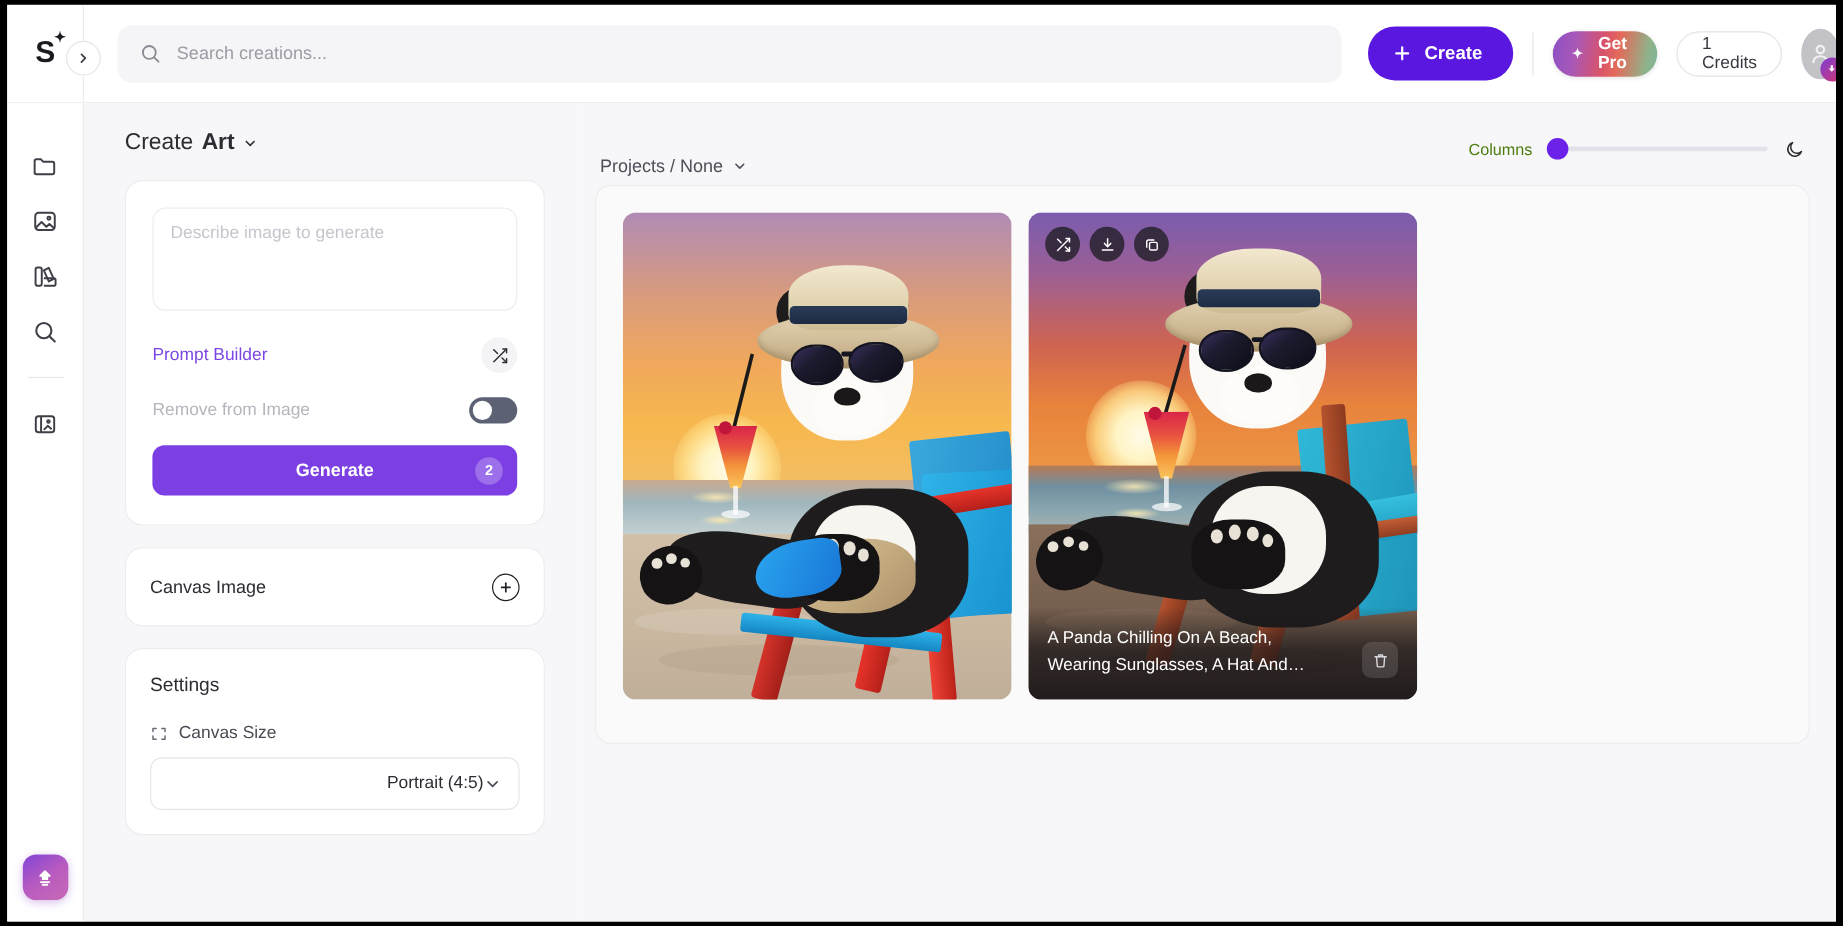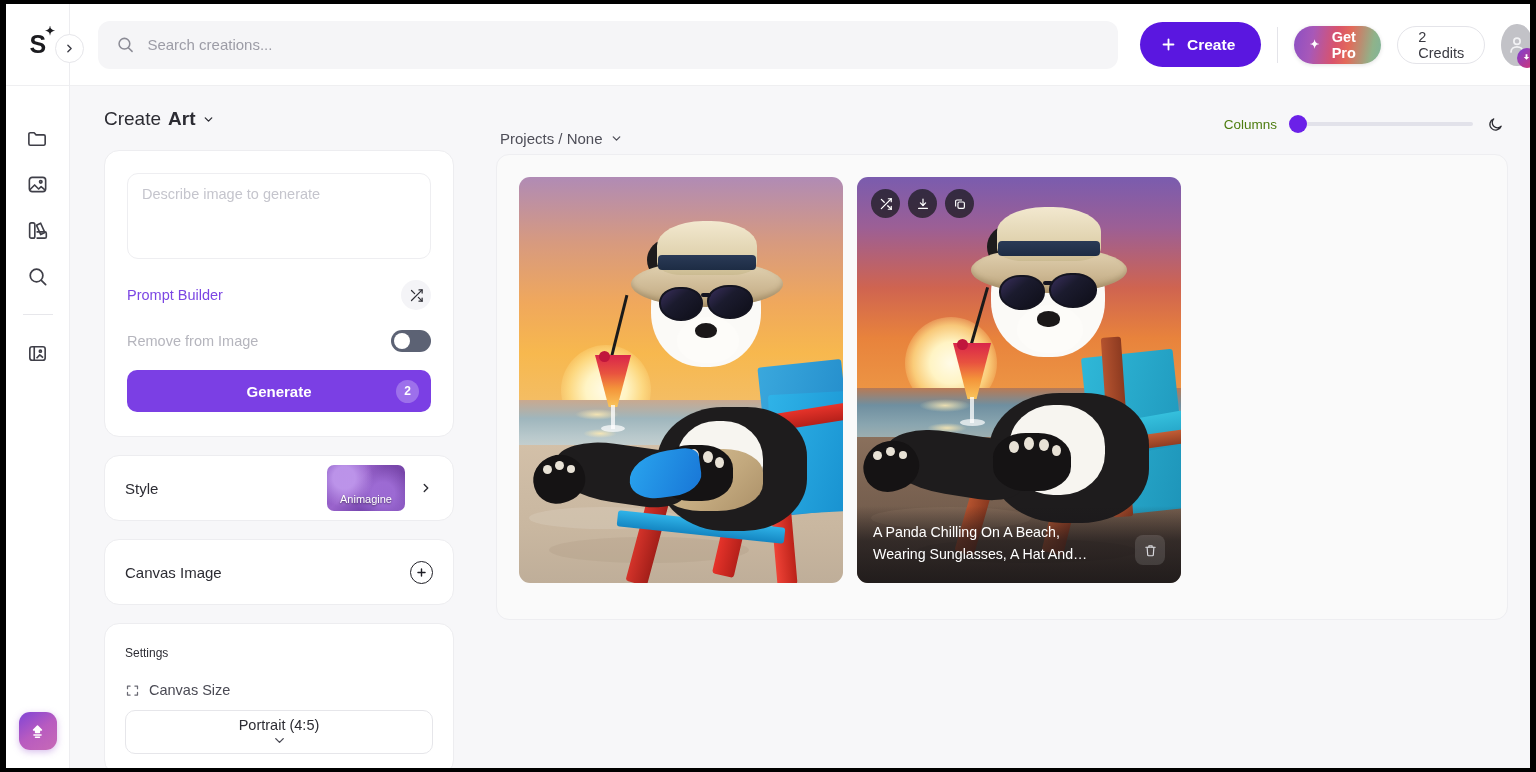--- a/index.html
+++ b/index.html
@@ -283,33 +283,33 @@
     position: relative; z-index: 2;
   }
   .chev-right { color: #2c2c33; display: flex; }
   .plus-circle {
     width: 23px; height: 23px; border-radius: 50%;
     border: 1.8px solid #1f1f26;
     display: flex; align-items: center; justify-content: center;
     color: #1f1f26; font-size: 15px; line-height: 1;
   }
   .settings-card { padding: 22px 20px 20px; }
-  .settings-title { font-size: 12px; color: #2c2c33; margin-bottom: 22px; }
+  .settings-title { font-size: 16px; color: #2c2c33; margin-bottom: 22px; }
   .setting-label {
     font-size: 14.5px; color: #4a4a54;
     display: flex; align-items: center; gap: 9px;
     margin-bottom: 12px;
   }
   .select-box {
     width: 100%; height: 44px;
     border: 1px solid #e6e6ea; border-radius: 10px;
-    display: flex; align-items: center; justify-content: center;
+    display: flex; align-items: center; justify-content: flex-end;
     padding: 0 14px;
     font-size: 14.5px; color: #2c2c33;
-    cursor: pointer; background: #fff; flex-direction: column;
+    cursor: pointer; background: #fff;
   }
 
   
   .main {
     flex: 1; min-width: 0;
     background: #f7f7f9;
     padding: 18px 22px 0 14px;
     display: flex; flex-direction: column;
   }
   .main-head {
@@ -537,21 +537,21 @@
             <line x1="5" y1="12" x2="19" y2="12"></line>
           </svg>
         <span>Create</span>
       </button>
       <div class="vdiv"></div>
       <button class="getpro-btn">
         <span style="font-size:11px;">✦</span>
         <span>Get Pro</span>
       </button>
       <div class="credits-pill">
-        <span>2 Credits</span>
+        <span>1 Credits</span>
       </div>
       <div class="avatar">
         <svg width="22" height="22" viewBox="0 0 24 24" fill="none" stroke="#f2f2f4" stroke-width="1.9" stroke-linecap="round">
             <circle cx="12" cy="8" r="3.4"></circle>
             <path d="M5.5 19.5c0-3.3 2.9-5.5 6.5-5.5s6.5 2.2 6.5 5.5"></path>
           </svg>
         <div class="avatar-badge">
           <svg width="11" height="11" viewBox="0 0 24 24" fill="currentColor">
               <path d="M12 17l-6-6h4V5h4v6h4z"></path>
             </svg>
@@ -634,33 +634,20 @@
           <div class="toggle">
             <div class="toggle-knob"></div>
           </div>
         </div>
         <button class="generate-btn">
           <span>Generate</span>
           <span class="gen-badge">2</span>
         </button>
       </div>
 
-      <div class="card row-card">
-        <span class="row-label">Style</span>
-        <div class="row-right">
-          <div class="style-thumb">
-            <span>Animagine</span>
-          </div>
-          <span class="chev-right">
-            <svg width="14" height="14" viewBox="0 0 24 24" fill="none" stroke="currentColor" stroke-width="2.4" stroke-linecap="round" stroke-linejoin="round">
-                <polyline points="9 18 15 12 9 6"></polyline>
-              </svg>
-          </span>
-        </div>
-      </div>
 
       <div class="card row-card">
         <span class="row-label">Canvas Image</span>
         <div class="plus-circle">
           <svg width="13" height="13" viewBox="0 0 24 24" fill="none" stroke="currentColor" stroke-width="2.6" stroke-linecap="round">
               <line x1="12" y1="5.5" x2="12" y2="18.5"></line>
               <line x1="5.5" y1="12" x2="18.5" y2="12"></line>
             </svg>
         </div>
       </div>

